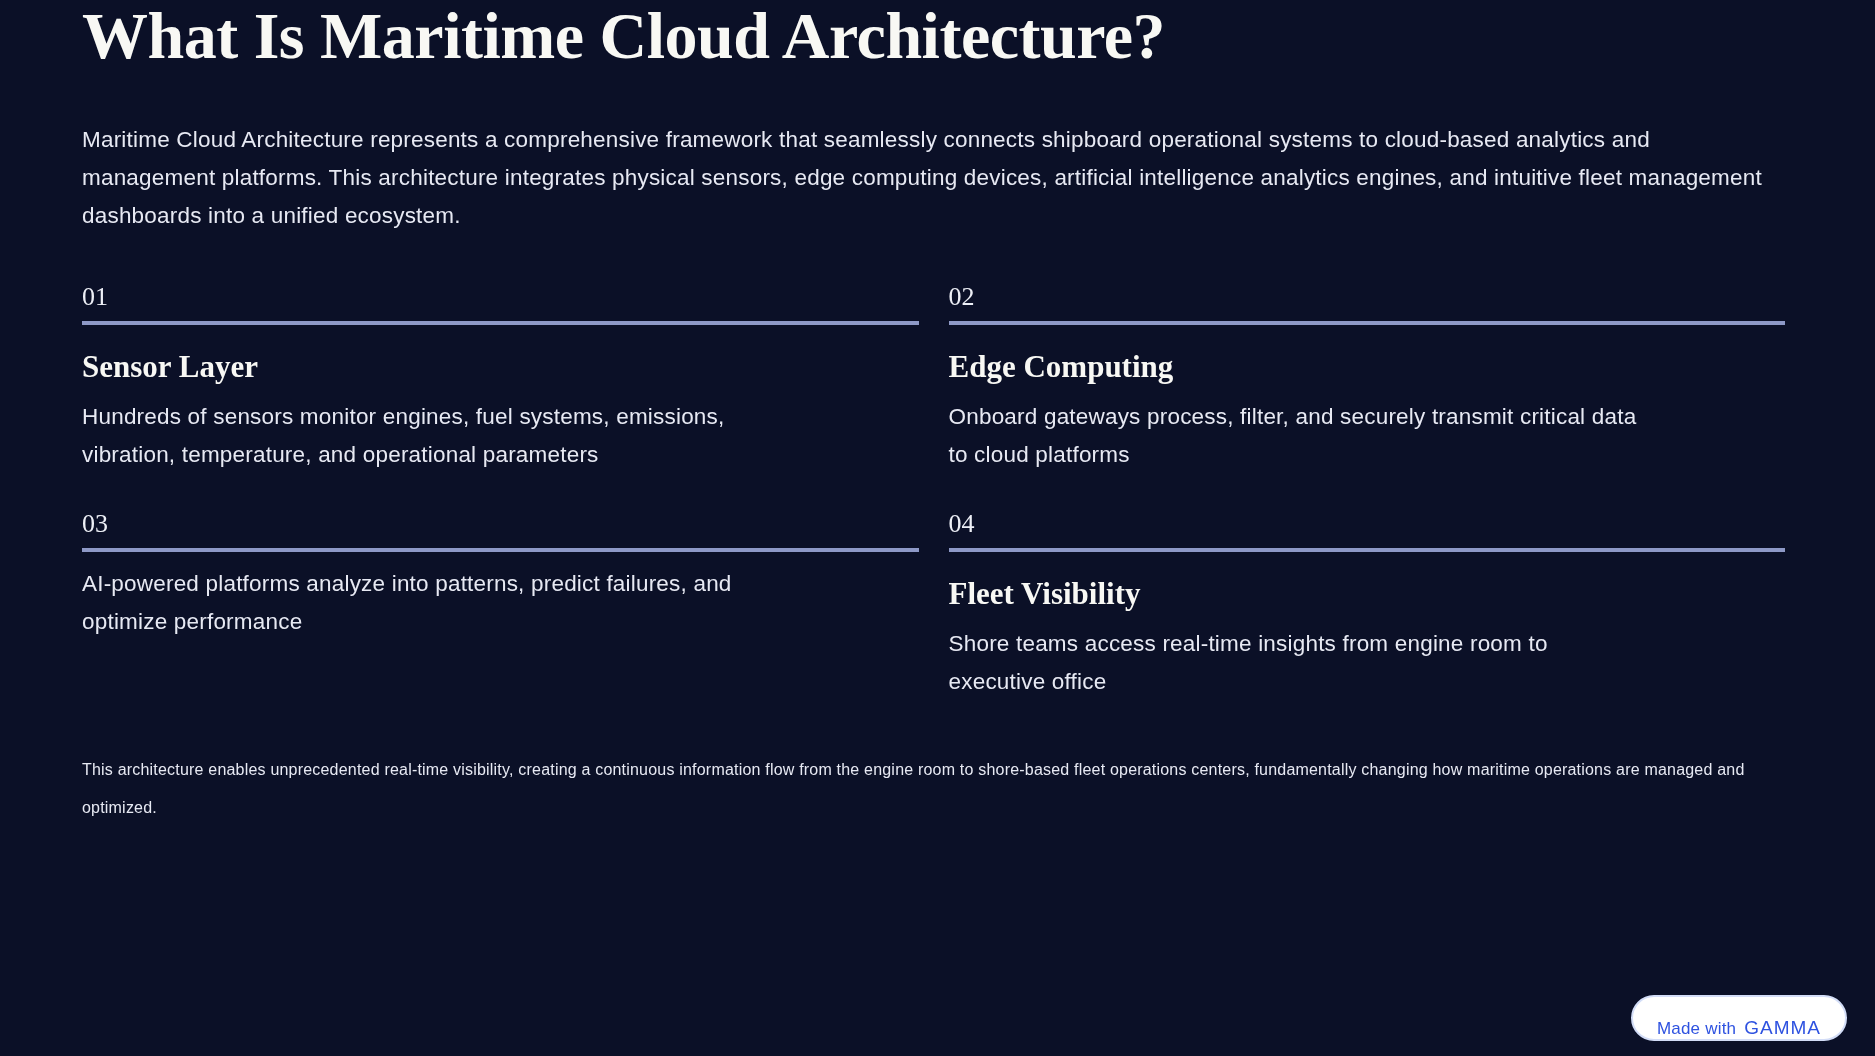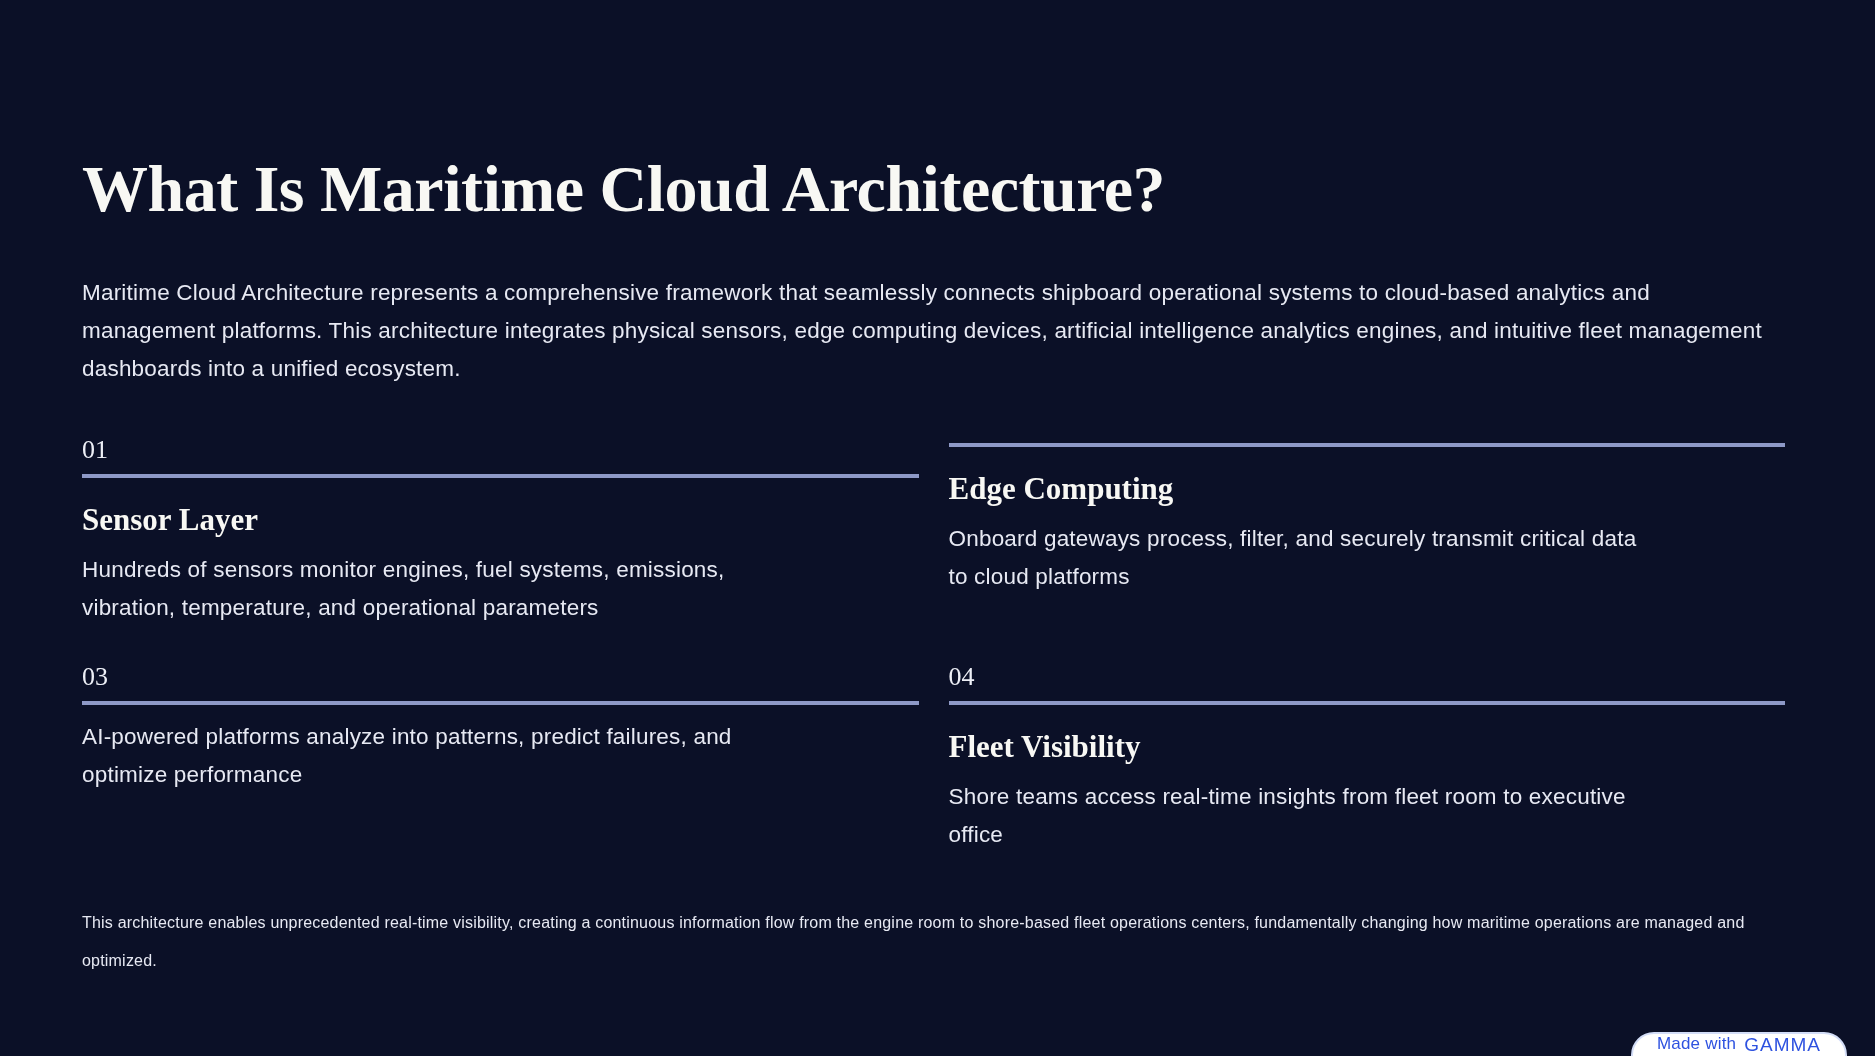--- a/index.html
+++ b/index.html
@@ -10,28 +10,26 @@
     overflow: hidden;
   }
   .slide {
     position: relative;
     width: 1875px;
     height: 1056px;
     background: #0b1027;
     padding: 0 90px 0 82px;
   }
   .title {
-    padding-top: 116px;
     font-family: "Liberation Serif", "DejaVu Serif", serif;
     font-weight: 700;
     font-size: 66px;
     letter-spacing: -0.5px;
     color: #f8f8f4;
     line-height: 1.1;
-    margin-top: 37px;
   }
   .intro {
     margin-top: 48px;
     font-size: 22.5px;
     line-height: 38px;
     letter-spacing: 0.2px;
     color: #e7e9f3;
     max-width: 1705px;
   }
   .grid {
@@ -77,21 +75,21 @@
     letter-spacing: 0.2px;
     color: #e7e9f3;
     max-width: 1705px;
   }
   .badge {
     position: absolute;
     right: 28px;
     bottom: 15px;
     height: 46px;
     display: flex;
-    align-items: flex-start;
+    align-items: flex-end;
     gap: 8px;
     padding: 0 24px;
     background: #ffffff;
     border: 2px solid #d3ddf7;
     border-radius: 24px;
     cursor: pointer;
   }
   .badge-prefix {
     font-size: 17px;
     color: #2e52e0;
@@ -116,36 +114,37 @@
   <div class="grid">
 
     <div class="item">
       <div class="item-number">01</div>
       <div class="item-divider"></div>
       <h2 class="item-title">Sensor Layer</h2>
       <p class="item-desc">Hundreds of sensors monitor engines, fuel systems, emissions, vibration, temperature, and operational parameters</p>
     </div>
 
     <div class="item">
+      <div class="item-number">02</div>
       <div class="item-divider"></div>
       <h2 class="item-title">Edge Computing</h2>
       <p class="item-desc">Onboard gateways process, filter, and securely transmit critical data to cloud platforms</p>
     </div>
 
     <div class="item">
       <div class="item-number">03</div>
       <div class="item-divider"></div>
       <p class="item-desc">AI-powered platforms analyze into patterns, predict failures, and optimize performance</p>
     </div>
 
     <div class="item">
       <div class="item-number">04</div>
       <div class="item-divider"></div>
       <h2 class="item-title">Fleet Visibility</h2>
-      <p class="item-desc">Shore teams access real-time insights from fleet room to executive office</p>
+      <p class="item-desc">Shore teams access real-time insights from engine room to executive office</p>
     </div>
 
   </div>
 
   <p class="outro">This architecture enables unprecedented real-time visibility, creating a continuous information flow from the engine room to shore-based fleet operations centers, fundamentally changing how maritime operations are managed and optimized.</p>
 
   <div class="badge">
     <span class="badge-prefix">Made with</span>
     <span class="badge-brand">GAMMA</span>
   </div>

